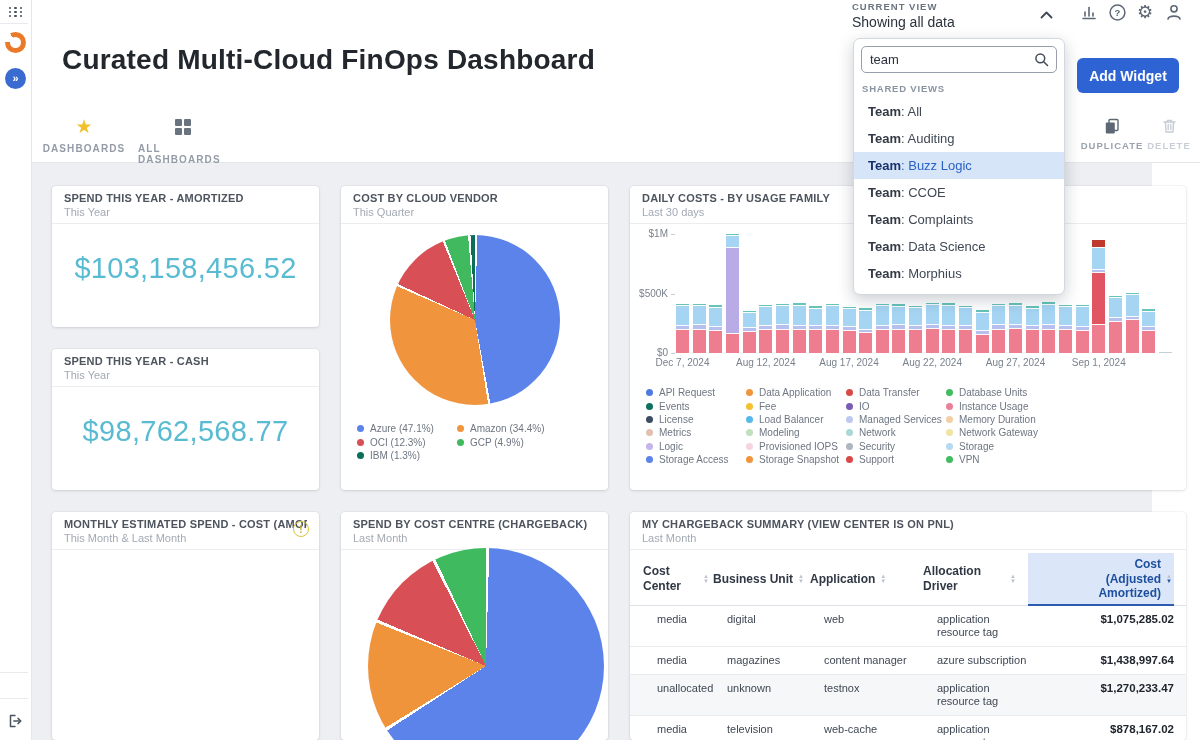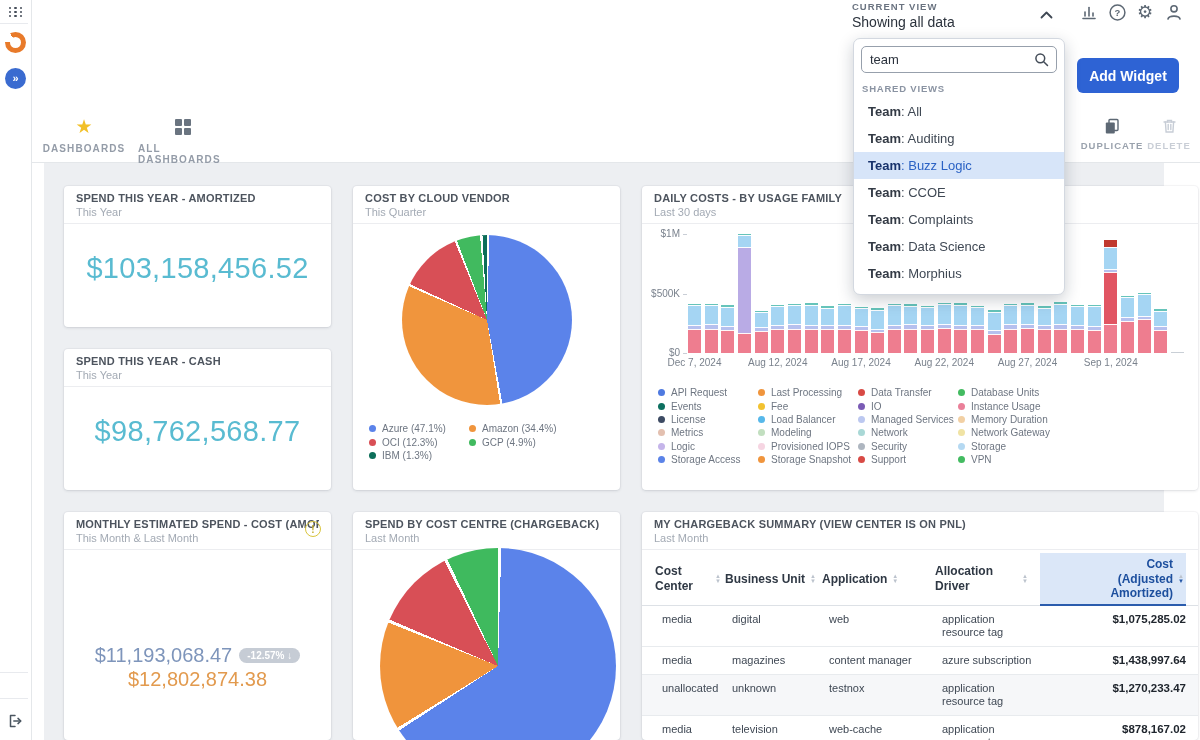--- a/index.html
+++ b/index.html
@@ -51,21 +51,21 @@
   .star-glyph { font-size:19px; line-height:18px; color:#f2c028; }
   .sq { display:grid; grid-template-columns:repeat(2,7px); gap:2.5px; }
   .sq i { width:7px; height:7px; background:#6a7480; border-radius:1px; }
   .action { position:absolute; top:2px; width:70px; display:flex; flex-direction:column;
     align-items:center; cursor:pointer; }
   .action .tlabel { margin-top:5px; font-size:9.5px; font-weight:700; letter-spacing:1px; }
   .action.dup .tlabel { color:#9aa2ad; }
   .action.del .tlabel { color:#c9ced6; }
 
   
-  #content { position:absolute; left:44px; top:163px; width:1120px; height:577px;
+  #content { position:absolute; left:32px; top:163px; width:1120px; height:577px;
     background:#edeff2; }
   .card { position:absolute; background:#fff; border-radius:4px; overflow:hidden;
     box-shadow:0 1px 3px rgba(25,35,50,.12), 0 0 0 1px rgba(25,35,50,.03); }
   .card-hd { position:relative; height:38px; padding:6px 12px 5px; border-bottom:1px solid #ecedf0; }
   .card-title { font-size:11px; font-weight:700; color:#4d545e; letter-spacing:.2px;
     line-height:13px; white-space:nowrap; overflow:hidden; }
   .card-sub { font-size:11px; color:#a3aab4; line-height:13px; margin-top:1px; }
   .card-bd { position:absolute; left:0; right:0; top:38px; bottom:0; }
   .warn { position:absolute; right:10px; top:9px; width:16px; height:16px; border-radius:50%;
     border:1.5px solid #d9c53c; color:#c3ad2e; font-size:10px; font-weight:700;
@@ -111,21 +111,21 @@
   .th .lbl { max-width:82px; }
   .c1 { width:70px; } .c2 { width:97px; } .c3 { width:113px; } .c4 { width:105px; }
   .c5 { flex:1; justify-content:flex-end; text-align:right; }
   .th.c5 { position:relative; background:#dbe7f8; color:#1d4f9e; align-self:stretch;
     padding-right:2px; }
   .th.c5::after { content:''; position:absolute; left:0; right:0; bottom:-1px; height:2px;
     background:#2b5cad; }
   .sort { display:flex; flex-direction:column; font-size:6px; line-height:4.6px;
     color:#bcc3cd; margin-left:5px; }
   .th.c5 .sort .dn { color:#2456a6; }
-  .trow { display:flex; align-items:flex-start; padding:7px 12px 7px 20px;
+  .trow { display:flex; align-items:flex-start; padding:7px 12px 7px 27px;
     border-bottom:1px solid #e8ebee; }
   .trow.alt { background:#f6f7f9; }
   .td { font-size:11px; color:#3f4854; line-height:13px; padding-right:8px; }
   .td.c5 { font-weight:700; color:#20262e; font-size:11.5px; padding-right:0; }
 
   
   #dropdown { position:absolute; left:853px; top:38px; width:212px; z-index:50; background:#fff;
     border:1px solid #d3d8e0; border-radius:7px; padding-bottom:7px;
     box-shadow:0 5px 16px rgba(20,30,50,.22); }
   .dd-search { position:relative; margin:7px 7px 0; height:27px; border:1px solid #97a0ac;
@@ -168,20 +168,21 @@
   <div class="logout-btn">
     <svg width="18" height="18" viewBox="0 0 18 18" fill="none" stroke="#4a5560" stroke-width="1.5" stroke-linecap="round" stroke-linejoin="round">
       <path d="M8 3.5H3.5v11H8"></path>
         <path d="M11 6.4l2.8 2.6-2.8 2.6"></path>
         <line x1="6.8" y1="9" x2="13.4" y2="9"></line>
     </svg>
   </div>
 </aside>
 
 <header id="header">
+  <h1 id="page-title">Curated Multi-Cloud FinOps Dashboard</h1>
   <div class="cv">
     <div class="cv-label">CURRENT VIEW</div>
     <div class="cv-value">Showing all data</div>
   </div>
   <span class="caret-up">
     <svg width="13" height="8" viewBox="0 0 13 8" fill="none" stroke="#3f4854" stroke-width="1.8" stroke-linecap="round" stroke-linejoin="round">
         <polyline points="1.5,6.5 6.5,1.5 11.5,6.5"></polyline>
       </svg>
   </span>
   <div class="hbtn" style="left:1046px">
@@ -271,29 +272,20 @@
           <span class="kpi-val">$98,762,568.77</span>
         </div>
       </div>
   </div>
 
   <div class="card" style="left:20px;top:349px;width:267px;height:228px">
     <div class="card-hd">
       <div class="card-title" style="padding-right:22px">MONTHLY ESTIMATED SPEND - COST (AMORT...</div>
       <div class="card-sub">This Month &amp; Last Month</div>
       <div class="warn">!</div>
-    </div>
-    <div class="card-bd">
-      <div class="est">
-        <div class="est-row1">
-          <span class="est-cur">$11,193,068.47</span>
-          <span class="badge">-12.57% ↓</span>
-        </div>
-        <div class="est-prev">$12,802,874.38</div>
-      </div>
     </div>
   </div>
 
   <div class="card" style="left:309px;top:23px;width:267px;height:304px">
     <div class="card-hd">
       <div class="card-title">COST BY CLOUD VENDOR</div>
       <div class="card-sub">This Quarter</div>
     </div>
     <div class="card-bd">
       <div id="vendor-pie" class="pie" style="left: 49px; top: 11px; width: 170px; height: 170px; background: conic-gradient(rgb(255, 255, 255) 0deg, rgb(255, 255, 255) 1.6deg, rgb(91, 131, 234) 1.6deg, rgb(91, 131, 234) 169.56deg, rgb(255, 255, 255) 169.56deg, rgb(255, 255, 255) 171.16deg, rgb(240, 149, 61) 171.16deg, rgb(240, 149, 61) 293.4deg, rgb(255, 255, 255) 293.4deg, rgb(255, 255, 255) 295deg, rgb(216, 79, 86) 295deg, rgb(216, 79, 86) 337.68deg, rgb(255, 255, 255) 337.68deg, rgb(255, 255, 255) 339.28deg, rgb(65, 186, 95) 339.28deg, rgb(65, 186, 95) 355.32deg, rgb(255, 255, 255) 355.32deg, rgb(255, 255, 255) 356.92deg, rgb(12, 110, 89) 356.92deg, rgb(12, 110, 89) 360deg, rgb(255, 255, 255) 360deg, rgb(255, 255, 255) 360deg);"></div>
@@ -554,21 +546,21 @@
           <div class="lg-item">
             <span class="dot" style="background: rgb(197, 181, 234);"></span>
             <span>Logic</span>
           </div>
           <div class="lg-item">
             <span class="dot" style="background: rgb(91, 131, 232);"></span>
             <span>Storage Access</span>
           </div>
           <div class="lg-item">
             <span class="dot" style="background: rgb(240, 149, 61);"></span>
-            <span>Last Processing</span>
+            <span>Data Application</span>
           </div>
           <div class="lg-item">
             <span class="dot" style="background: rgb(242, 194, 48);"></span>
             <span>Fee</span>
           </div>
           <div class="lg-item">
             <span class="dot" style="background: rgb(87, 184, 234);"></span>
             <span>Load Balancer</span>
           </div>
           <div class="lg-item">

